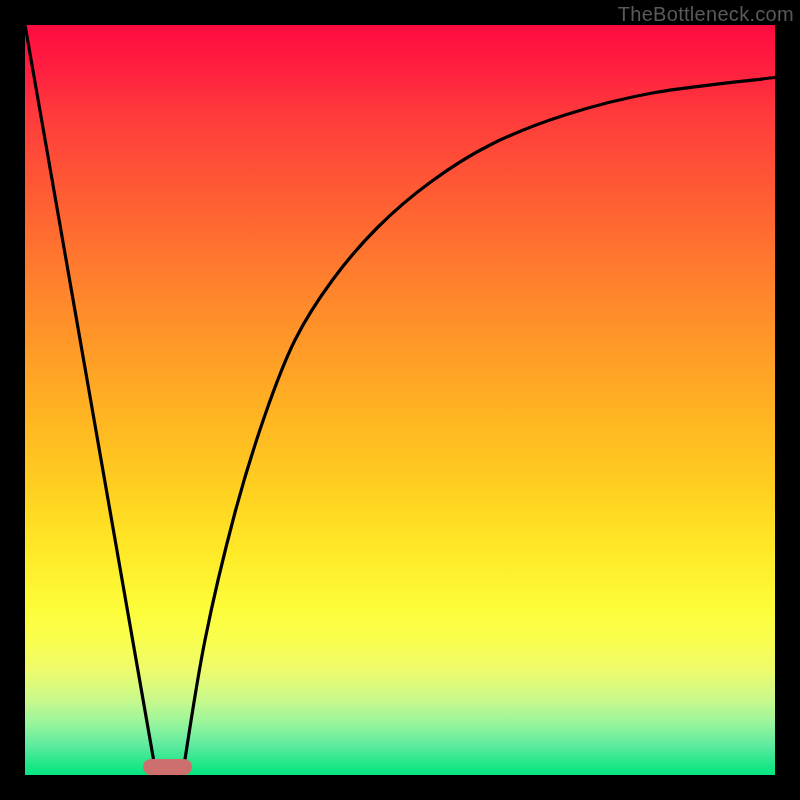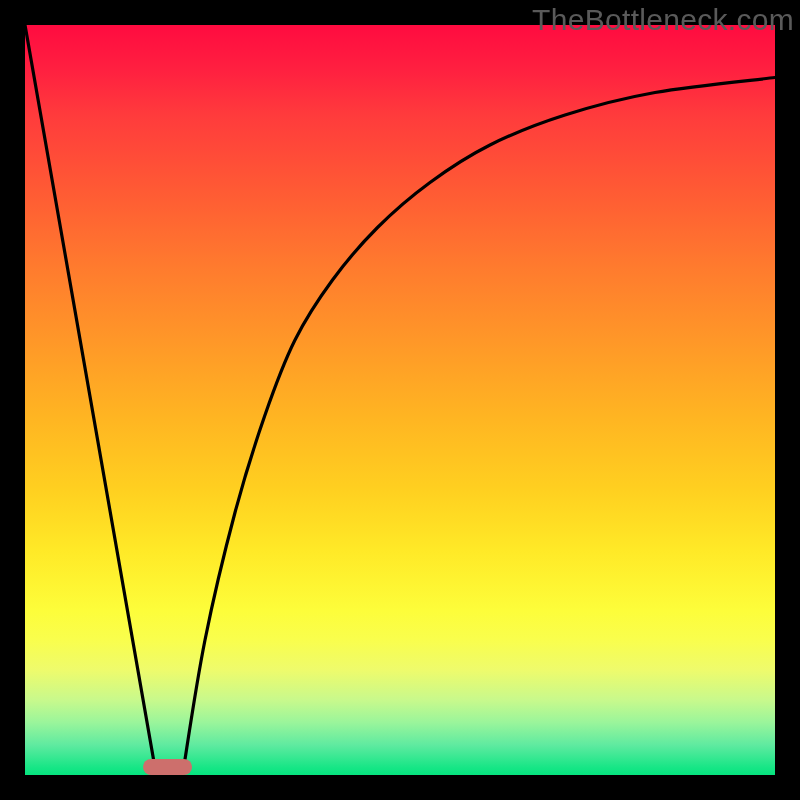--- a/index.html
+++ b/index.html
@@ -42,21 +42,21 @@
       #5feaa0 96%,
       #17e686 99%,
       #06e47f 100%
     );
   }
   .watermark {
     position: absolute;
     top: 3px;
     right: 6px;
     color: #5a5a5a;
-    font-size: 30px;
+    font-size: 20px;
     font-weight: 500;
     letter-spacing: 0.3px;
     user-select: none;
   }
   .marker {
     position: absolute;
     background: #cd6f6c;
     border-radius: 10px;
   }
   svg.curves {

